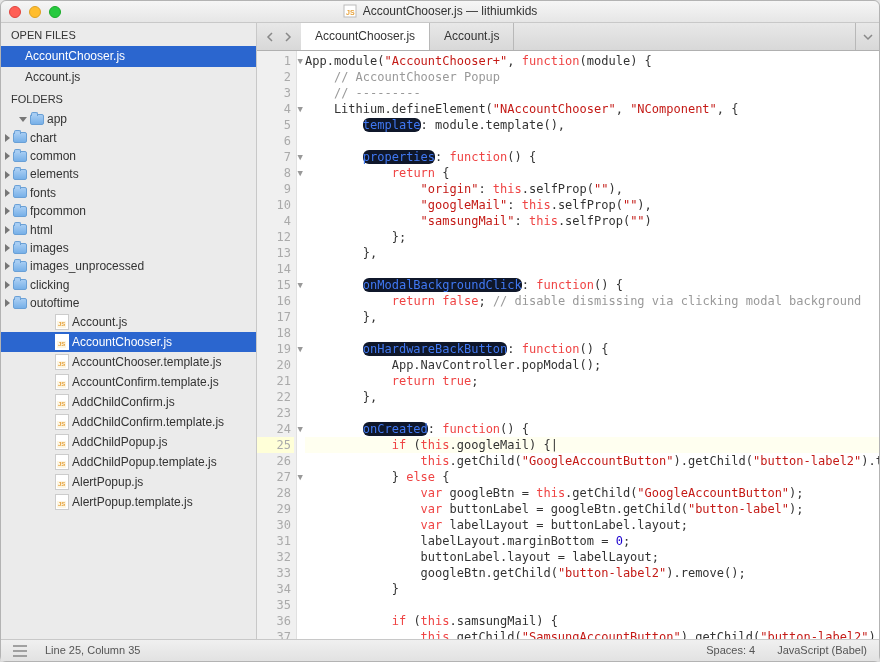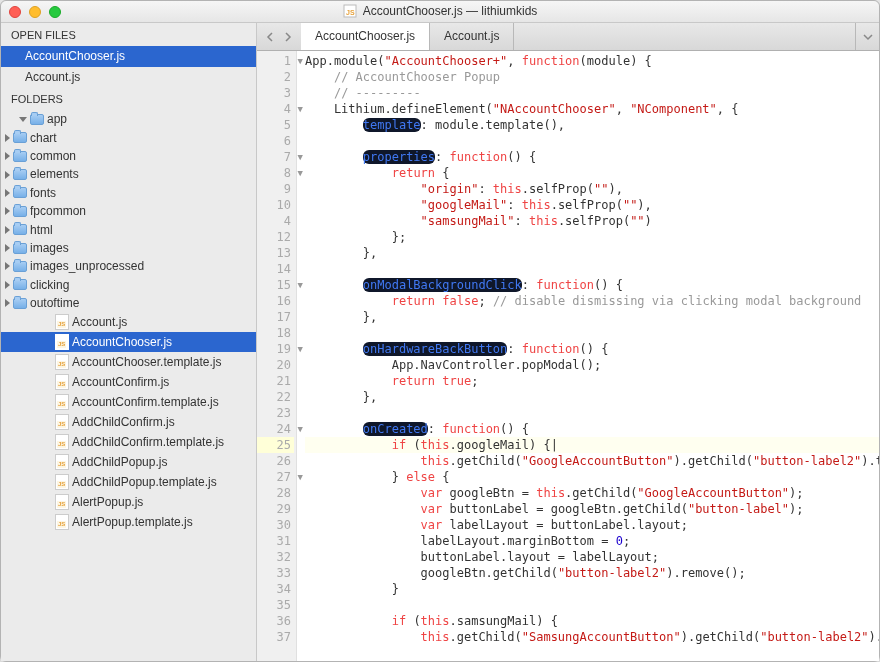--- a/index.html
+++ b/index.html
@@ -145,24 +145,20 @@
           <div class="file-row  selected">
             <span class="jsicon"></span>
             <span>AccountChooser.js</span>
           </div>
           <div class="file-row ">
             <span class="jsicon"></span>
             <span>AccountChooser.template.js</span>
           </div>
           <div class="file-row ">
             <span class="jsicon"></span>
-            <span>AccountConfirm.js</span>
-          </div>
-          <div class="file-row ">
-            <span class="jsicon"></span>
             <span>AccountConfirm.template.js</span>
           </div>
           <div class="file-row ">
             <span class="jsicon"></span>
             <span>AddChildConfirm.js</span>
           </div>
           <div class="file-row ">
             <span class="jsicon"></span>
             <span>AddChildConfirm.template.js</span>
           </div>
@@ -247,13 +243,23 @@
             <div>34</div>
             <div>35</div>
             <div>36</div>
             <div>37</div>
           </div>
         <div class="code" id="code"><div class="line">App.module(<span class="str">"AccountChooser+"</span>, <span class="kw">function</span>(module) {</div><div class="line">    <span class="com">// AccountChooser Popup</span></div><div class="line">    <span class="com">// ---------</span></div><div class="line">    Lithium.defineElement(<span class="str">"NAccountChooser"</span>, <span class="str">"NComponent"</span>, {</div><div class="line">        <span class="hl"><span class="prop">template</span></span>: module.template(),</div><div class="line"></div><div class="line">        <span class="hl"><span class="prop">properties</span></span>: <span class="kw">function</span>() {</div><div class="line">            <span class="kw">return</span> {</div><div class="line">                <span class="str">"origin"</span>: <span class="kw">this</span>.selfProp(<span class="str">""</span>),</div><div class="line">                <span class="str">"googleMail"</span>: <span class="kw">this</span>.selfProp(<span class="str">""</span>),</div><div class="line">                <span class="str">"samsungMail"</span>: <span class="kw">this</span>.selfProp(<span class="str">""</span>)</div><div class="line">            };</div><div class="line">        },</div><div class="line"></div><div class="line">        <span class="hl"><span class="prop">onModalBackgroundClick</span></span>: <span class="kw">function</span>() {</div><div class="line">            <span class="kw">return</span> <span class="kw">false</span>; <span class="com">// disable dismissing via clicking modal background</span></div><div class="line">        },</div><div class="line"></div><div class="line">        <span class="hl"><span class="prop">onHardwareBackButton</span></span>: <span class="kw">function</span>() {</div><div class="line">            App.NavController.popModal();</div><div class="line">            <span class="kw">return</span> <span class="kw">true</span>;</div><div class="line">        },</div><div class="line"></div><div class="line">        <span class="hl"><span class="prop">onCreated</span></span>: <span class="kw">function</span>() {</div><div class="line curr">            <span class="kw">if</span> (<span class="kw">this</span>.googleMail) {|</div><div class="line">                <span class="kw">this</span>.getChild(<span class="str">"GoogleAccountButton"</span>).getChild(<span class="str">"button-label2"</span>).text = </div><div class="line">            } <span class="kw">else</span> {</div><div class="line">                <span class="kw">var</span> googleBtn = <span class="kw">this</span>.getChild(<span class="str">"GoogleAccountButton"</span>);</div><div class="line">                <span class="kw">var</span> buttonLabel = googleBtn.getChild(<span class="str">"button-label"</span>);</div><div class="line">                <span class="kw">var</span> labelLayout = buttonLabel.layout;</div><div class="line">                labelLayout.marginBottom = <span class="num">0</span>;</div><div class="line">                buttonLabel.layout = labelLayout;</div><div class="line">                googleBtn.getChild(<span class="str">"button-label2"</span>).remove();</div><div class="line">            }</div><div class="line"></div><div class="line">            <span class="kw">if</span> (<span class="kw">this</span>.samsungMail) {</div><div class="line">                <span class="kw">this</span>.getChild(<span class="str">"SamsungAccountButton"</span>).getChild(<span class="str">"button-label2"</span>).text = </div></div>
       </div>
     </div>
   </div>
 
+  <div class="statusbar">
+    <svg width="14" height="12">
+        <path d="M0 1h14M0 6h14M0 11h14" stroke="#888" stroke-width="1.5"></path>
+      </svg>
+    <span>Line 25, Column 35</span>
+    <div class="right">
+      <span>Spaces: 4</span>
+      <span>JavaScript (Babel)</span>
+    </div>
+  </div>
 </div>
 
 </body></html>

